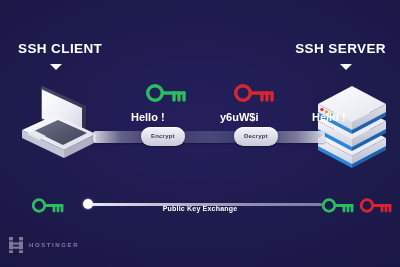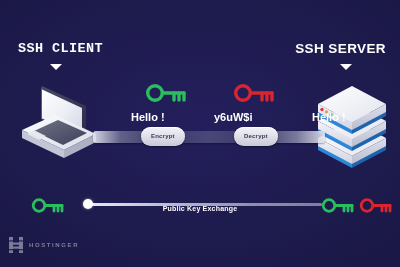--- a/index.html
+++ b/index.html
@@ -18,21 +18,21 @@
   }
   
   .heading{
     position:absolute;
     color:#ffffff;
     font-weight:700;
     font-size:13.5px;
     letter-spacing:.4px;
     white-space:nowrap;
   }
-  #client-heading{ left:18px; top:41px;font-family:Liberation Mono, monospace; }
+  #client-heading{ left:18px; top:41px; }
   #server-heading{ right:14px; top:41px;text-align:center; }
   .caret{
     position:absolute;
     width:0;height:0;
     border-left:6px solid transparent;
     border-right:6px solid transparent;
     border-top:6px solid #ffffff;
   }
   #client-caret{ left:50px; top:64px; }
   #server-caret{ right:48px; top:64px; }
@@ -82,21 +82,21 @@
   .msg{
     position:absolute;
     top:111px;
     color:#ffffff;
     font-size:11px;
     font-weight:700;
     white-space:nowrap;
     padding-left:30px;
   }
   #msg-left{ left:101px; }
-  #msg-mid{ left:184px; }
+  #msg-mid{ left:190px; }
   #msg-right{ left:282px; }
 
   
   .key{ position:absolute; }
   #key-green-top{ left:144px; top:80px; width:44px; height:26px; }
   #key-red-top{ left:232px; top:80px; width:44px; height:26px; }
   #key-green-bl{ left:30px; top:195px; width:36px; height:21px; }
   #key-green-br{ left:320px; top:195px; width:36px; height:21px; }
   #key-red-br{ left:358px; top:195px; width:36px; height:21px; }
 

